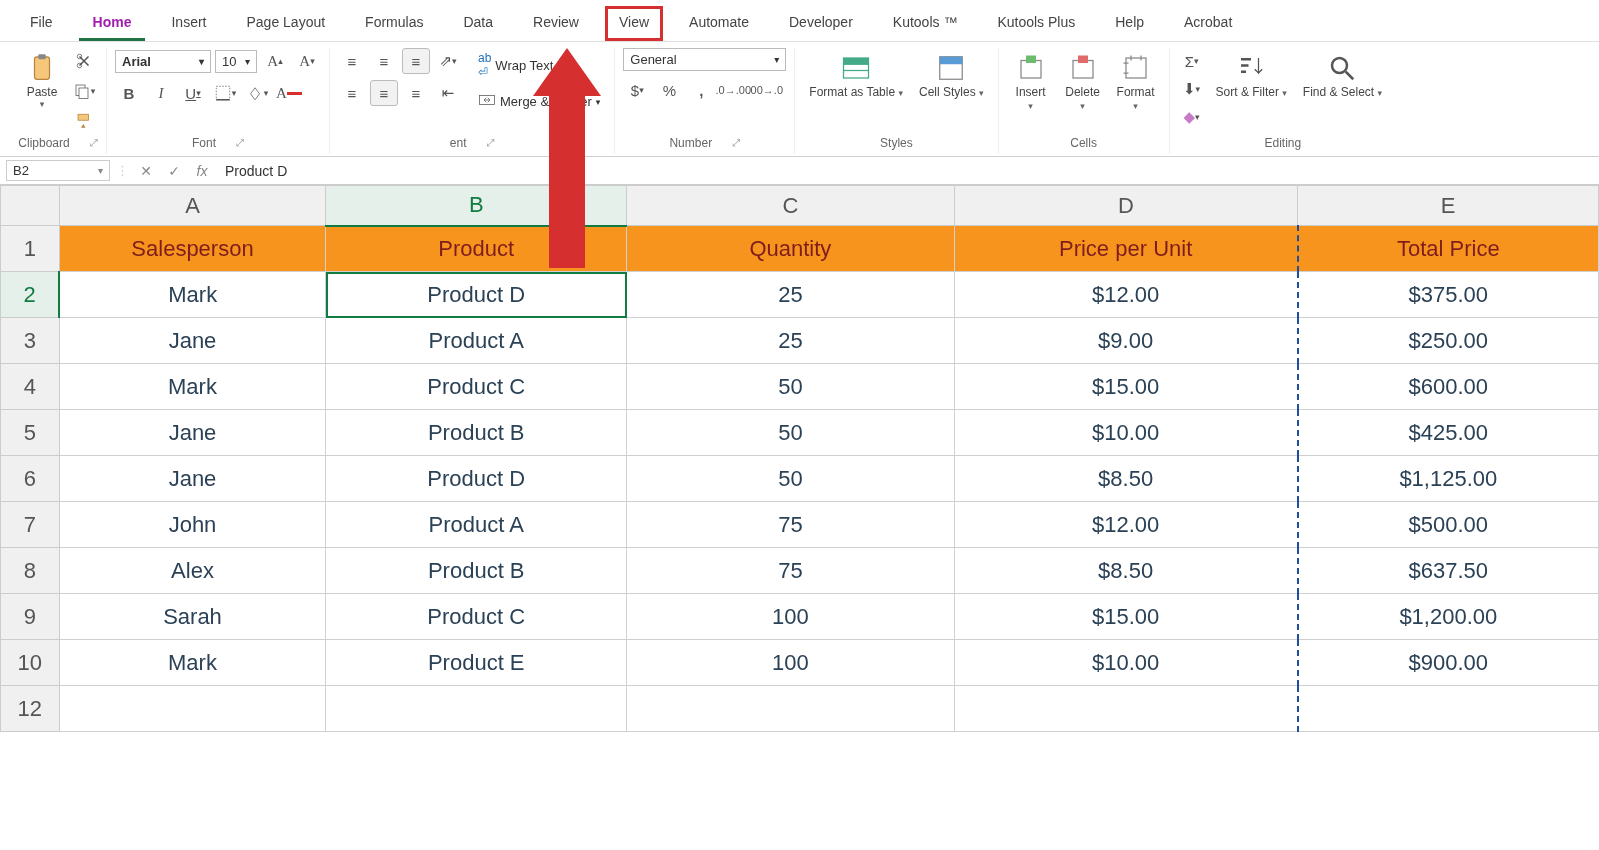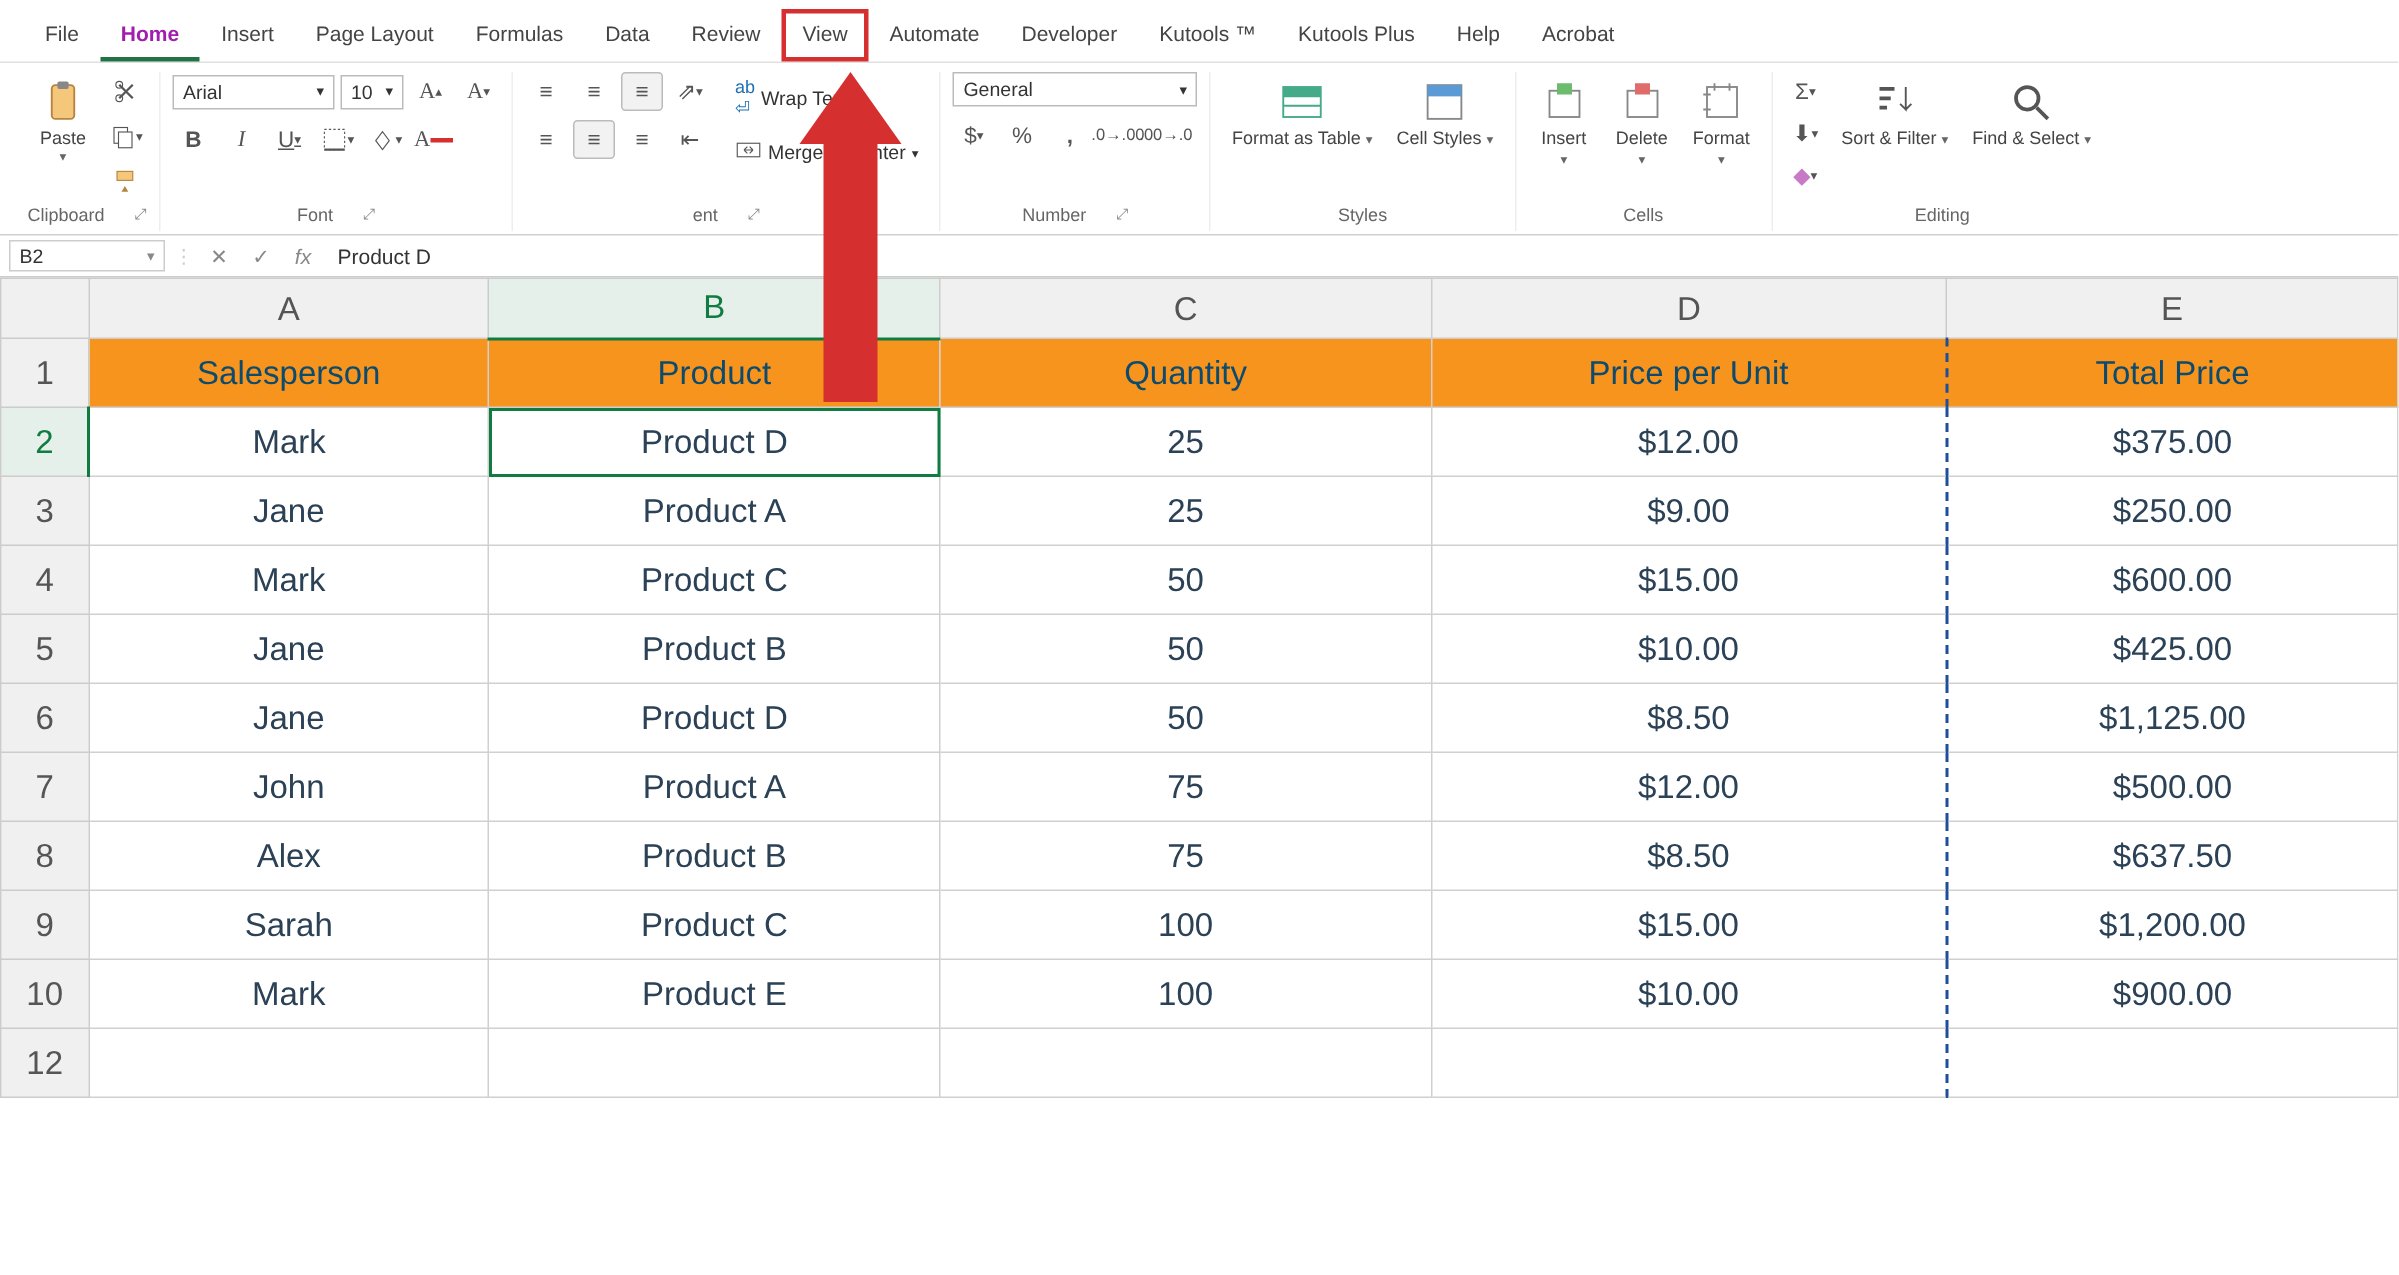--- a/index.html
+++ b/index.html
@@ -1,19 +1,19 @@
 <!DOCTYPE html>
 <html><head>
 <meta charset="utf-8">
 <style>
 * { box-sizing: border-box; margin: 0; padding: 0; }
 body { font-family: "Segoe UI", Arial, sans-serif; font-size: 13px; background: #fff; color: #333; }
 
 
-.ribbon-tabs { display: flex; padding: 6px 16px 0; gap: 0; border-bottom: 1px solid #e0e0e0; background: #fff; }
+.ribbon-tabs { display: flex; padding: 6px 16px 0; gap: 12px; border-bottom: 1px solid #e0e0e0; background: #fff; }
 .ribbon-tab { padding: 8px 14px; cursor: pointer; color: #444; font-size: 14px; }
 .ribbon-tab.active { border-bottom: 3px solid #217346; color: #a21caf; font-weight: 600; }
 .ribbon-tab.highlighted { border: 3px solid #d62f2f; padding: 5px 11px; }
 
 
 .ribbon-body { display: flex; border-bottom: 1px solid #d0d0d0; background: #fff; padding: 6px 10px 2px; }
 .ribbon-group { display: flex; flex-direction: column; align-items: center; padding: 0 8px; border-right: 1px solid #eee; }
 .ribbon-group-content { display: flex; align-items: flex-start; gap: 4px; min-height: 86px; }
 .ribbon-group-label { font-size: 12px; color: #666; padding: 2px 0 4px; display: flex; align-items: center; gap: 20px; }
 .ribbon-group-label .launcher { font-size: 10px; color: #888; }
@@ -21,40 +21,40 @@
 .btn-big { display: flex; flex-direction: column; align-items: center; justify-content: center; padding: 4px 6px; cursor: pointer; min-width: 48px; }
 .btn-big .ico { width: 32px; height: 32px; display: flex; align-items: center; justify-content: center; font-size: 24px; }
 .btn-big .lbl { font-size: 12px; color: #444; margin-top: 2px; text-align: center; line-height: 1.1; }
 .btn-big .caret { font-size: 9px; color: #666; }
 
 .stack { display: flex; flex-direction: column; gap: 4px; }
 .row-buttons { display: flex; gap: 4px; align-items: center; }
 .ico-btn { width: 28px; height: 26px; display: flex; align-items: center; justify-content: center; cursor: pointer; border: 1px solid transparent; border-radius: 3px; font-size: 15px; color: #555; }
 .ico-btn.boxed { border: 1px solid #bbb; background: #f2f2f2; }
 .dropdown-combo { border: 1px solid #bbb; padding: 3px 6px; font-size: 13px; background: #fff; display: flex; align-items: center; justify-content: space-between; }
-.font-name { width: 108px; }
+.font-name { width: 96px; font-weight: bold; }
 .font-size { width: 42px; }
 .num-format { width: 163px; }
 
 
 .formula-bar { display: flex; align-items: center; border-bottom: 1px solid #ccc; padding: 3px 6px; gap: 6px; }
 .name-box { width: 104px; border: 1px solid #ccc; padding: 2px 6px; font-size: 13px; display: flex; align-items: center; justify-content: space-between; }
 .fb-btn { width: 22px; text-align: center; color: #888; cursor: pointer; font-size: 14px; }
 .formula-content { flex: 1; padding: 2px 6px; font-size: 14px; color: #333; }
 
 
 .grid-wrap { position: relative; user-select: none; }
 table.sheet { border-collapse: collapse; table-layout: fixed; width: 100%; }
 table.sheet th.corner { width: 55px; height: 40px; background: #f0f0f0; border: 1px solid #ccc; }
 table.sheet th.colhead { background: #f0f0f0; border: 1px solid #ccc; height: 40px; font-weight: 400; color: #555; font-size: 22px; font-family: Arial; }
 table.sheet th.colhead.sel { color: #107c41; background: #e6f0ea; border-bottom: 2px solid #107c41; }
 table.sheet th.rowhead { width: 55px; background: #f0f0f0; border: 1px solid #ccc; font-weight: 400; color: #555; font-size: 22px; font-family: Arial; }
 table.sheet th.rowhead.sel { color: #107c41; background: #e6f0ea; border-right: 2px solid #107c41; }
 table.sheet td.cell { border: 1px solid #d0d0d0; height: 46px; font-size: 22px; font-family: Arial; color: #2b4156; text-align: center; padding: 2px 8px; }
-table.sheet tr.header td.cell { background: #f7941d; color: #0c4a6e; }
+table.sheet tr.header td.cell { background: #f7941d; color: #7f1d1d; }
 table.sheet td.cell.selected { outline: 2px solid #107c41; outline-offset: -2px; }
 table.sheet td.cell.pagebreak-right { border-right: 2px dashed #1f4e9b; }
 .watermark { position: absolute; pointer-events: none; font-size: 140px; font-family: Arial; color: #bdbdbd; font-weight: 400; left: 680px; top: 310px; white-space: nowrap; }
 
 
 .arrow-anno { position: absolute; top: 48px; left: 533px; width: 68px; height: 220px; pointer-events: none; z-index: 50; }
 .arrow-head { width: 0; height: 0; border-left: 34px solid transparent; border-right: 34px solid transparent; border-bottom: 48px solid #d62f2f; }
 .arrow-shaft { width: 36px; height: 172px; background: #d62f2f; margin: 0 auto; }
 
 

